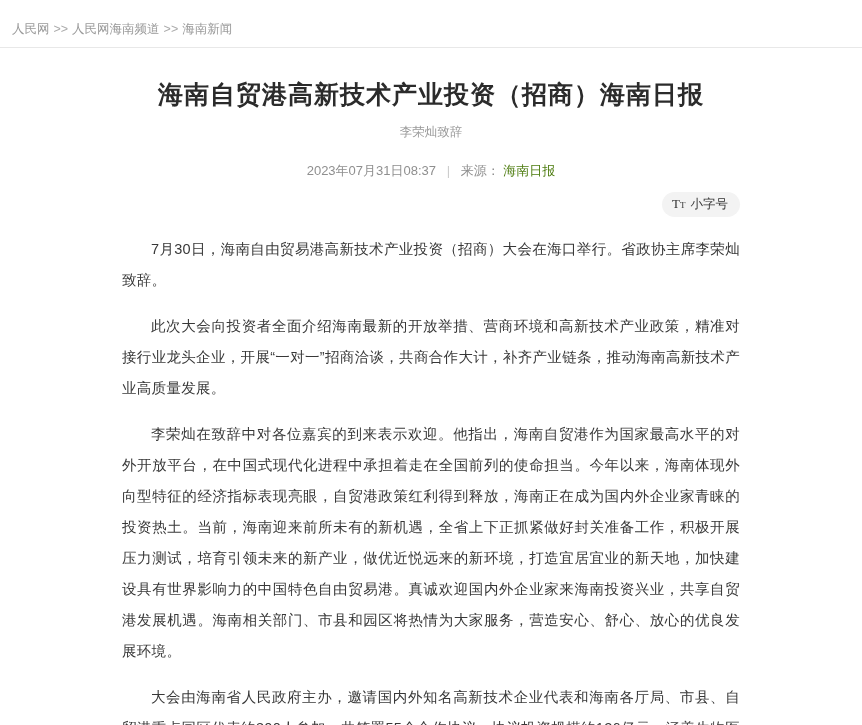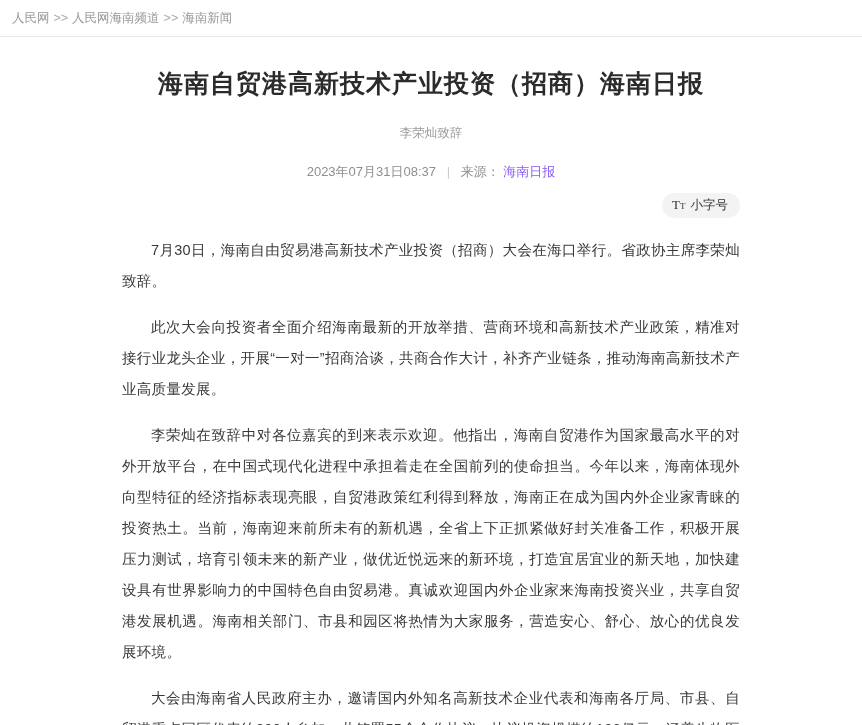--- a/index.html
+++ b/index.html
@@ -9,21 +9,21 @@
     font-family: "Liberation Sans", "DejaVu Sans", sans-serif;
   }
   .page {
     width: 862px;
     min-height: 725px;
     background: #ffffff;
     overflow: hidden;
   }
   
   .breadcrumb {
-    padding: 10px 12px 9px 12px;
+    padding: 21px 12px 9px 12px;
     font-size: 12.5px;
     color: #999999;
     border-bottom: 1px solid #e8e8e8;
   }
   .breadcrumb a {
     color: #999999;
     text-decoration: none;
     cursor: pointer;
   }
   .breadcrumb .sep {
@@ -38,37 +38,37 @@
   .article-title {
     margin-top: 30px;
     text-align: center;
     font-size: 25px;
     font-weight: 700;
     color: #2b2b2b;
     letter-spacing: 1px;
     line-height: 1.3;
   }
   .article-subtitle {
-    margin-top: 25px;
+    margin-top: 13px;
     text-align: center;
     font-size: 12.5px;
     color: #999999;
   }
   .article-meta {
     margin-top: 21px;
     text-align: center;
     font-size: 13px;
     color: #8f8f8f;
   }
   .article-meta .pipe {
     margin: 0 7px;
     color: #cccccc;
   }
   .article-meta .source-link {
-    color: #8b5cf6;
+    color: #4d7c0f;
     text-decoration: none;
     cursor: pointer;
   }
   .toolbar {
     margin-top: 12px;
     text-align: right;
     height: 24px;
   }
   .font-size-pill {
     display: inline-flex;

